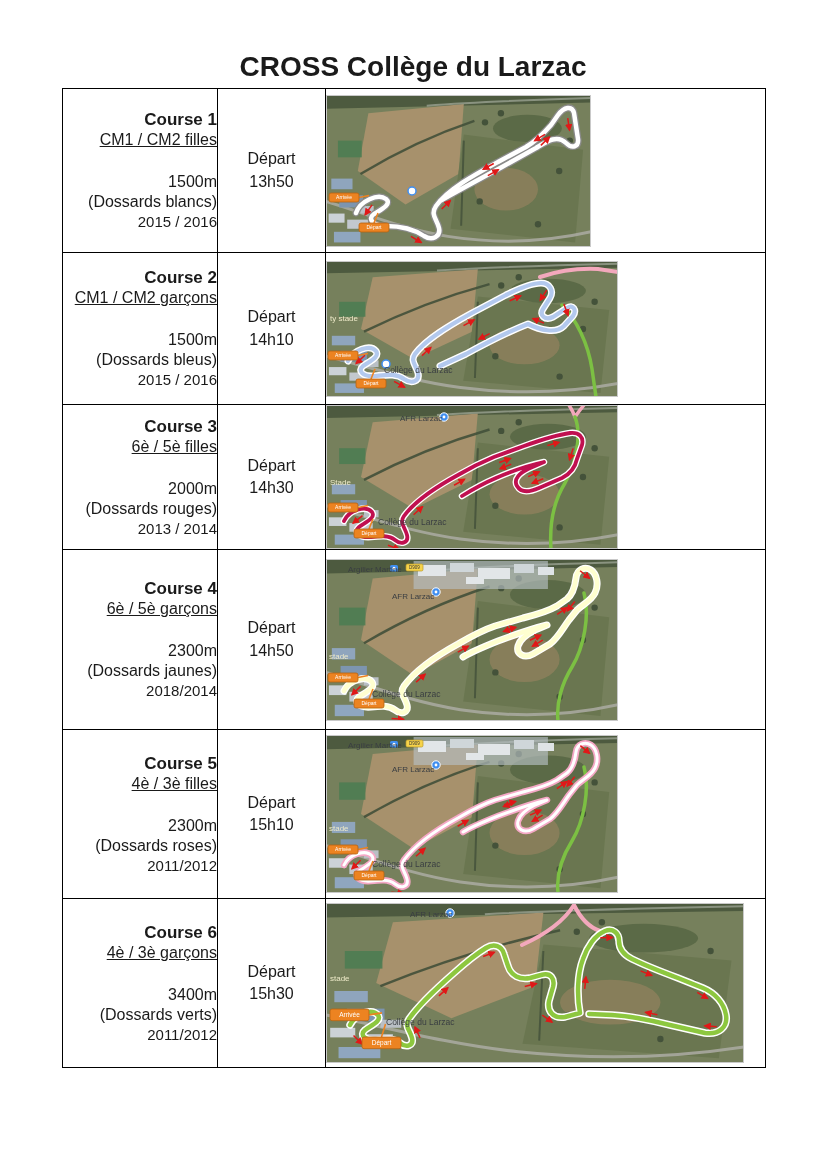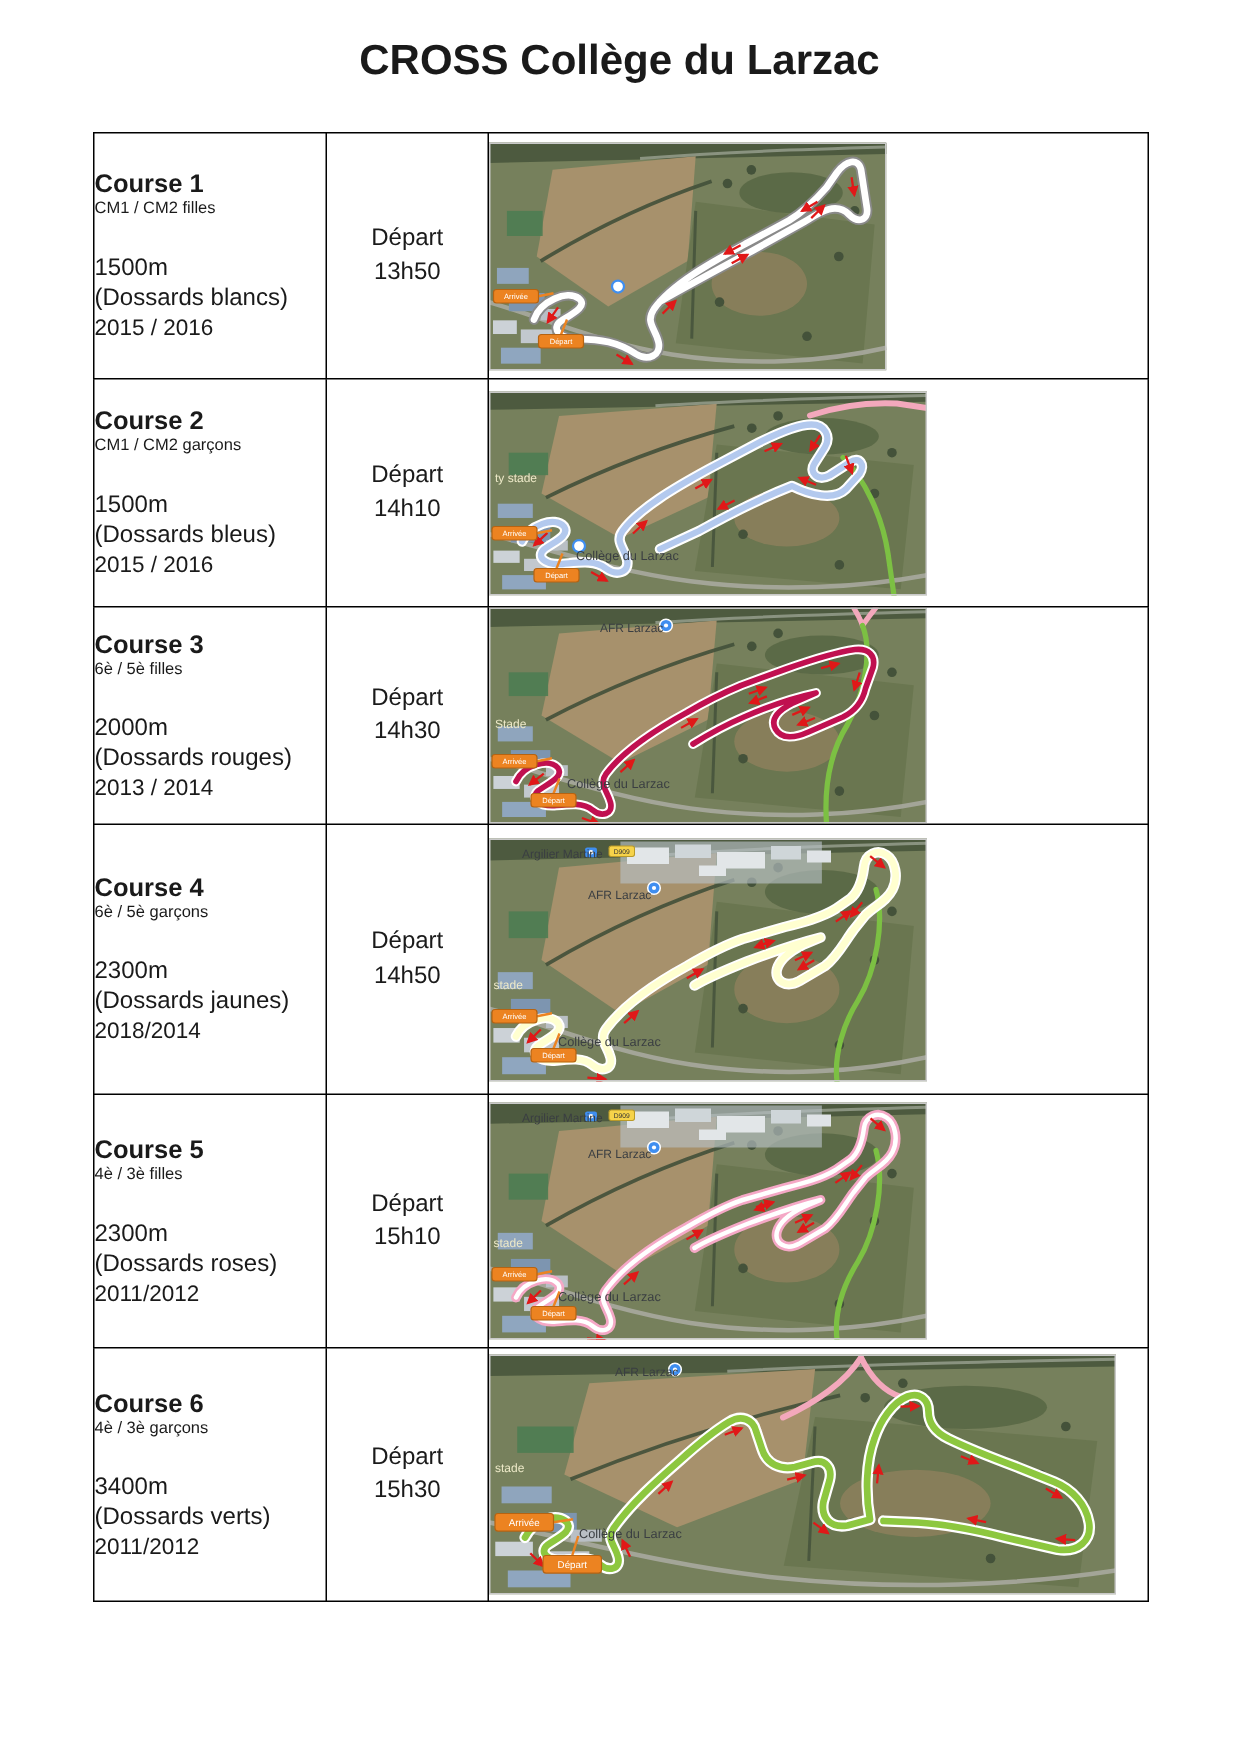--- a/index.html
+++ b/index.html
@@ -1,26 +1,26 @@
 <!DOCTYPE html>
 <html><head>
 <meta charset="utf-8">
 <style>
   html,body{margin:0;padding:0;background:#ffffff;}
   body{width:826px;height:1169px;font-family:"Liberation Sans",sans-serif;color:#1a1a1a;position:relative;}
   .page{position:relative;width:826px;height:1169px;overflow:hidden;}
-  .doc-title{position:absolute;top:24px;left:0;width:100%;text-align:center;
+  .doc-title{position:absolute;top:51px;left:0;width:100%;text-align:center;
     font-size:28px;font-weight:bold;margin:0;letter-spacing:0;}
   table.course-table{position:absolute;left:62px;top:88px;border-collapse:collapse;table-layout:fixed;}
   table.course-table td{border:1.5px solid #000;padding:0;vertical-align:middle;overflow:hidden;}
-  td.c-info{text-align:left;}
+  td.c-info{text-align:right;}
   td.c-depart{text-align:center;}
   td.c-map{text-align:center;}
   .course-title{font-size:17px;font-weight:bold;line-height:1.25;}
-  .course-category{font-size:11px;line-height:1.25;}
+  .course-category{font-size:16px;line-height:1.25;text-decoration:underline;}
   .course-distance{font-size:16px;margin-top:22px;line-height:1.25;}
   .course-bib{font-size:16px;line-height:1.3;}
   .course-years{font-size:15px;line-height:1.25;}
   .depart-label,.depart-time{font-size:16px;line-height:1.4;}
   .map-holder{display:flex;align-items:center;justify-content:flex-start;}
   .map-holder svg{display:block;}
   svg text{font-family:"Liberation Sans",sans-serif;}
 </style>
 </head>
 <body>

